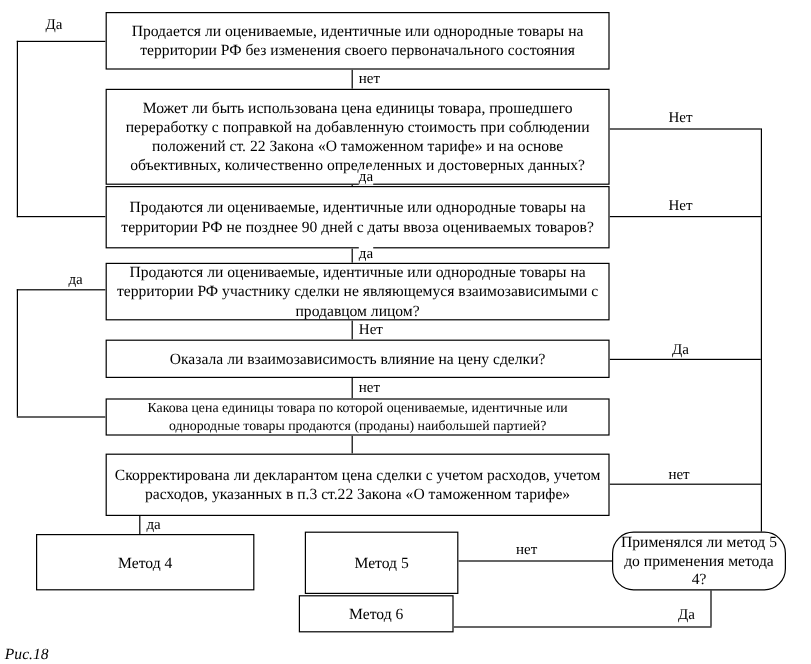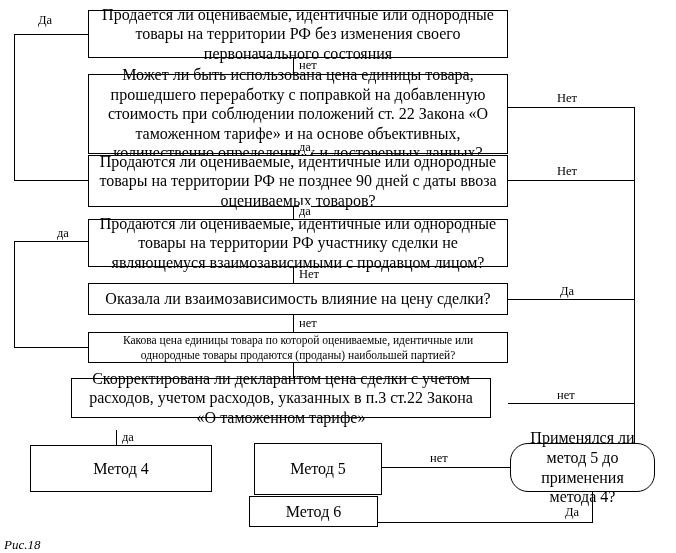--- a/index.html
+++ b/index.html
@@ -18,21 +18,21 @@
   }
   .box {
     position: absolute;
     border: 1px solid #000000;
     background: #ffffff;
     box-sizing: border-box;
     display: flex;
     align-items: center;
     justify-content: center;
     text-align: center;
-    font-size: 16px;
+    font-size: 13px;
     line-height: 1.22;
     padding: 1px 6px;
     z-index: 2;
   }
   .lbl {
     position: absolute;
     font-size: 12.5px;
     line-height: 13px;
     background: #ffffff;
     z-index: 3;
@@ -63,21 +63,21 @@
   <div class="box" style="left:88px; top:74px; width:420px; height:80px;">Может ли быть использована цена единицы товара, прошедшего переработку с поправкой на добавленную стоимость при соблюдении положений ст. 22 Закона «О таможенном тарифе» и на основе объективных, количественно определенных и достоверных данных?</div>
 
   <div class="box" style="left:88px; top:155px; width:420px; height:52px;">Продаются ли оцениваемые, идентичные или однородные товары на территории РФ не позднее 90 дней с даты ввоза оцениваемых товаров?</div>
 
   <div class="box" style="left:88px; top:219px; width:420px; height:48px;">Продаются ли оцениваемые, идентичные или однородные товары на территории РФ участнику сделки не являющемуся взаимозависимыми с продавцом лицом?</div>
 
   <div class="box" style="left:88px; top:332px; width:420px; height:31px; font-size:11.5px;">Какова цена единицы товара по которой оцениваемые, идентичные или однородные товары продаются (проданы) наибольшей партией?</div>
 
   <div class="box" style="left:88px; top:283px; width:420px; height:32px;">Оказала ли взаимозависимость влияние на цену сделки?</div>
 
-  <div class="box" style="left:71px; top:378px; width:420px; height:40px;">Скорректирована ли декларантом цена сделки с учетом расходов, учетом расходов, указанных в п.3 ст.22 Закона «О таможенном тарифе»</div>
+  <div class="box" style="left:88px; top:378px; width:420px; height:52px;">Скорректирована ли декларантом цена сделки с учетом расходов, учетом расходов, указанных в п.3 ст.22 Закона «О таможенном тарифе»</div>
 
   <div class="box" style="left:30px; top:445px; width:182px; height:47px;">Метод 4</div>
 
   <div class="box" style="left:254px; top:443px; width:128px; height:52px;">Метод 5</div>
 
   <div class="box" style="left:510px; top:443px; width:145px; height:49px;border-radius:18px;">Применялся ли метод 5 до применения метода 4?</div>
 
   <div class="box" style="left:249px; top:496px; width:129px; height:31px;">Метод 6</div>
 
   <div class="vline" style="left:293px; top:58px;  height:16px;"></div>

